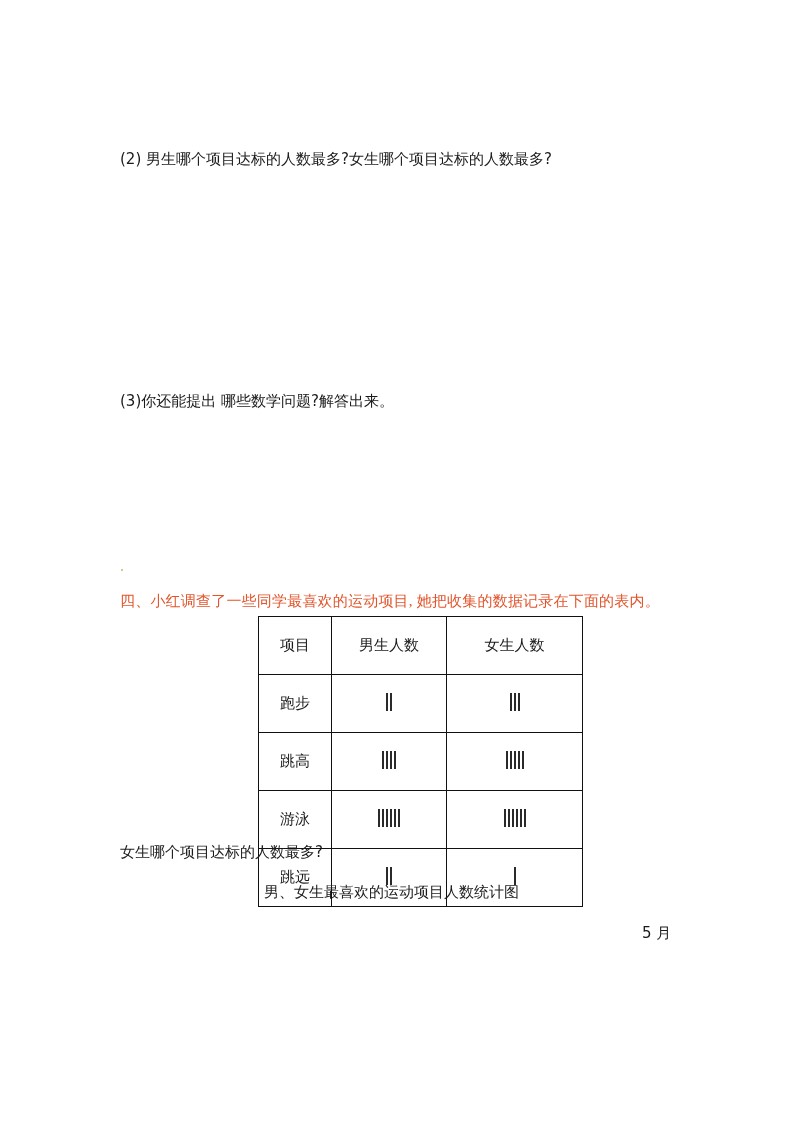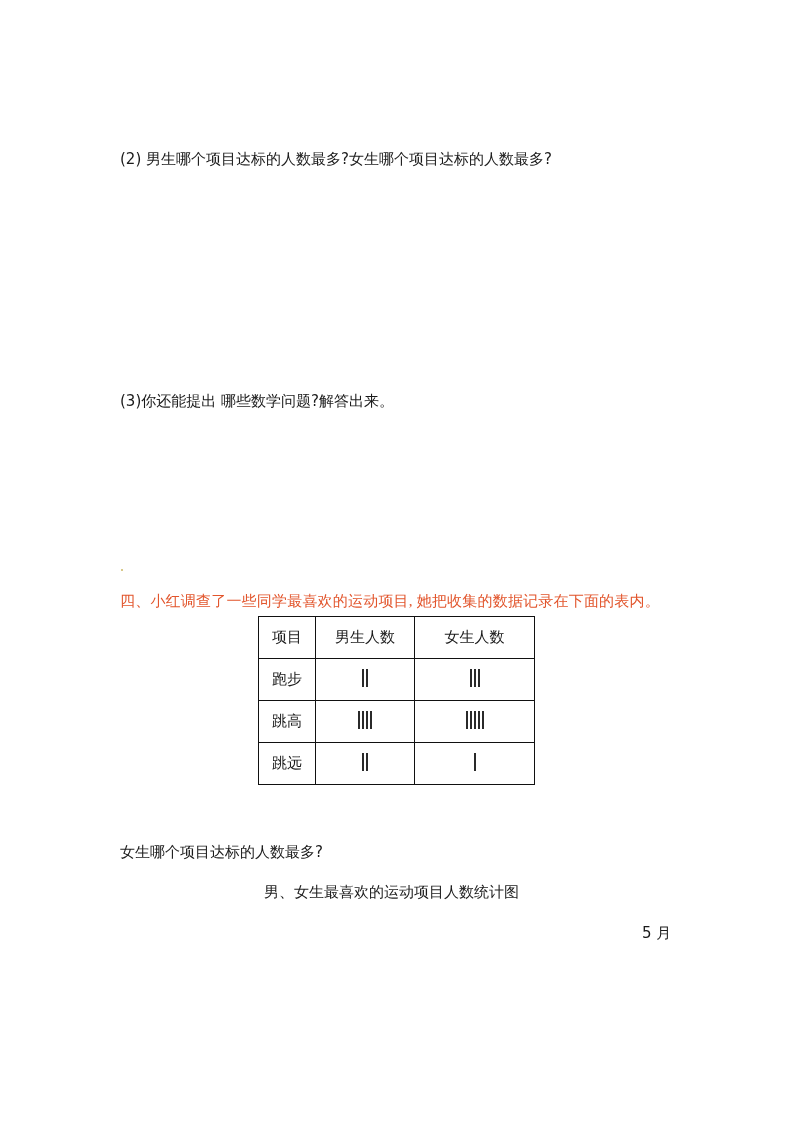--- a/index.html
+++ b/index.html
@@ -39,21 +39,21 @@
       top: 616px;
       border-collapse: collapse;
       font-size: 15px;
       color: #1a1a1a;
     }
     table.tally td, table.tally th {
       border: 1px solid #111111;
       text-align: center;
       vertical-align: middle;
       font-weight: normal;
-      padding: 0;
+      padding: 8px;
       height: 41px;
     }
     table.tally .c0 { width: 56px; }
     table.tally .c1 { width: 98px; }
     table.tally .c2 { width: 119px; }
     .bars {
       display: inline-flex;
       gap: 2px;
       align-items: center;
       height: 18px;
@@ -107,20 +107,39 @@
           </span></td>
         <td class="c2"><span class="bars">
             <span class="bar"></span>
             <span class="bar"></span>
             <span class="bar"></span>
             <span class="bar"></span>
             <span class="bar"></span>
           </span></td>
       </tr>
       <tr>
+        <td class="c0">游泳</td>
+        <td class="c1"><span class="bars">
+            <span class="bar"></span>
+            <span class="bar"></span>
+            <span class="bar"></span>
+            <span class="bar"></span>
+            <span class="bar"></span>
+            <span class="bar"></span>
+          </span></td>
+        <td class="c2"><span class="bars">
+            <span class="bar"></span>
+            <span class="bar"></span>
+            <span class="bar"></span>
+            <span class="bar"></span>
+            <span class="bar"></span>
+            <span class="bar"></span>
+          </span></td>
+      </tr>
+      <tr>
         <td class="c0">跳远</td>
         <td class="c1"><span class="bars">
             <span class="bar"></span>
             <span class="bar"></span>
           </span></td>
         <td class="c2"><span class="bars">
             <span class="bar"></span>
           </span></td>
       </tr>
     </tbody>

